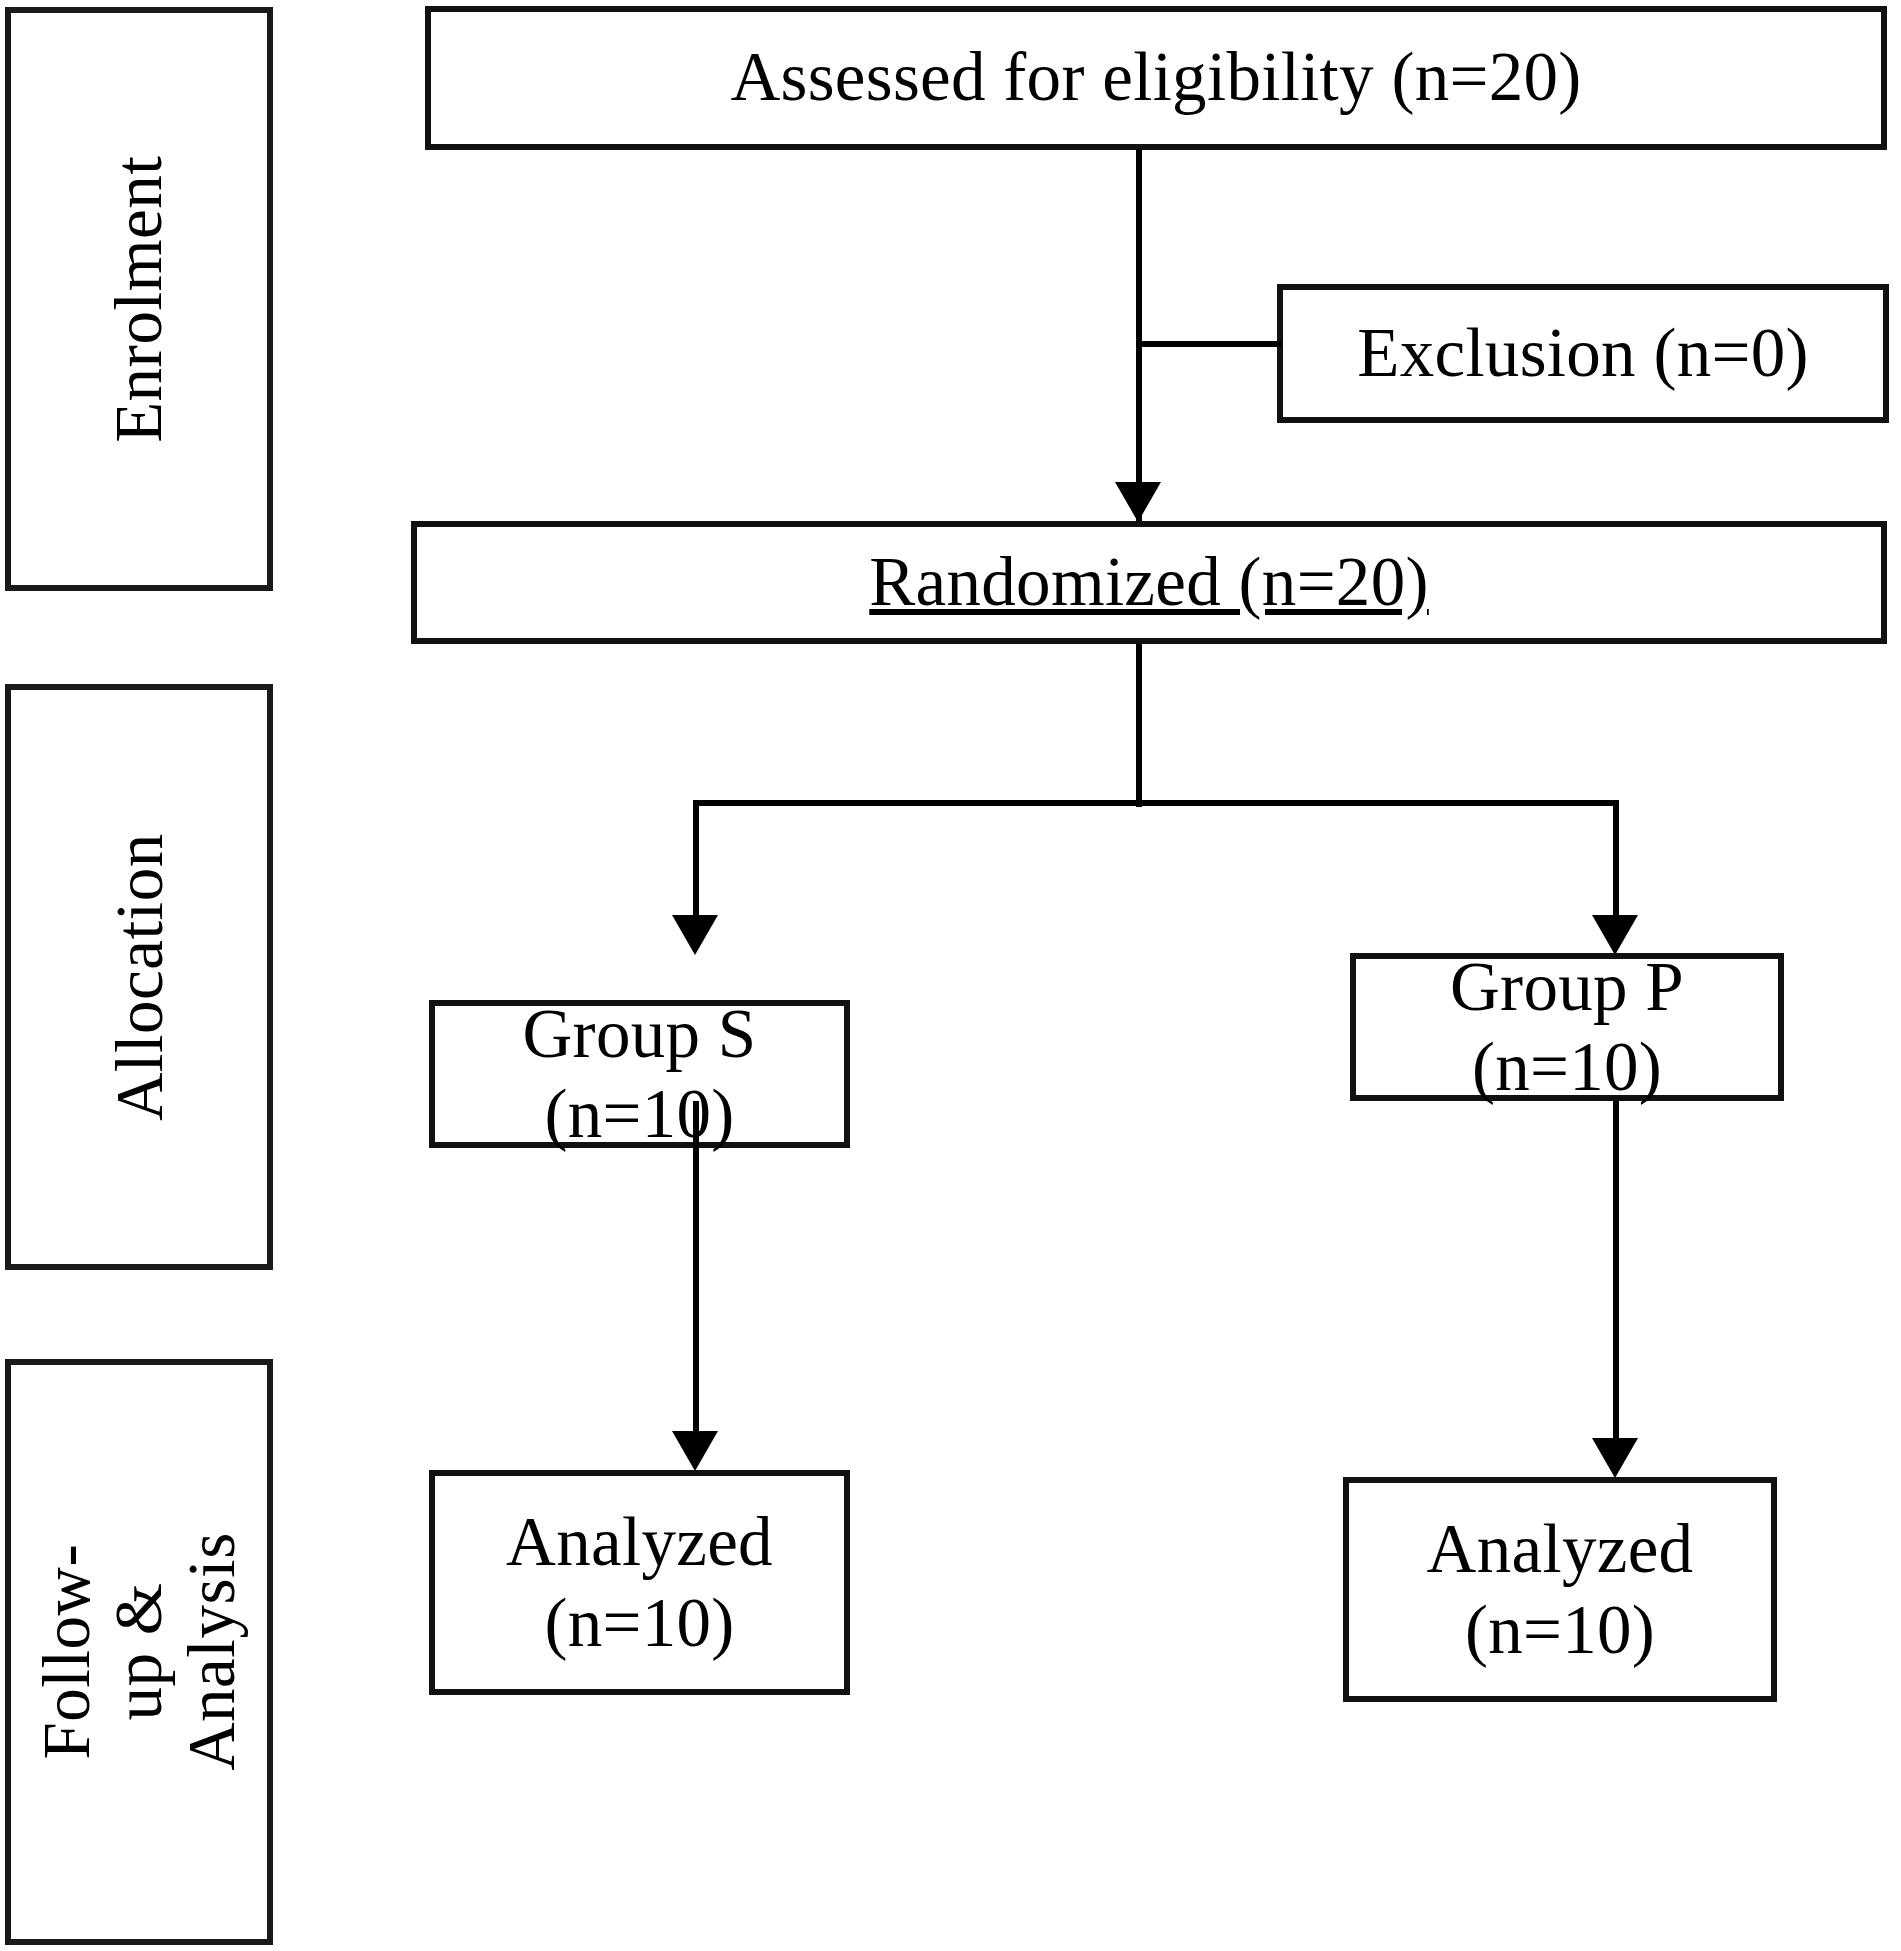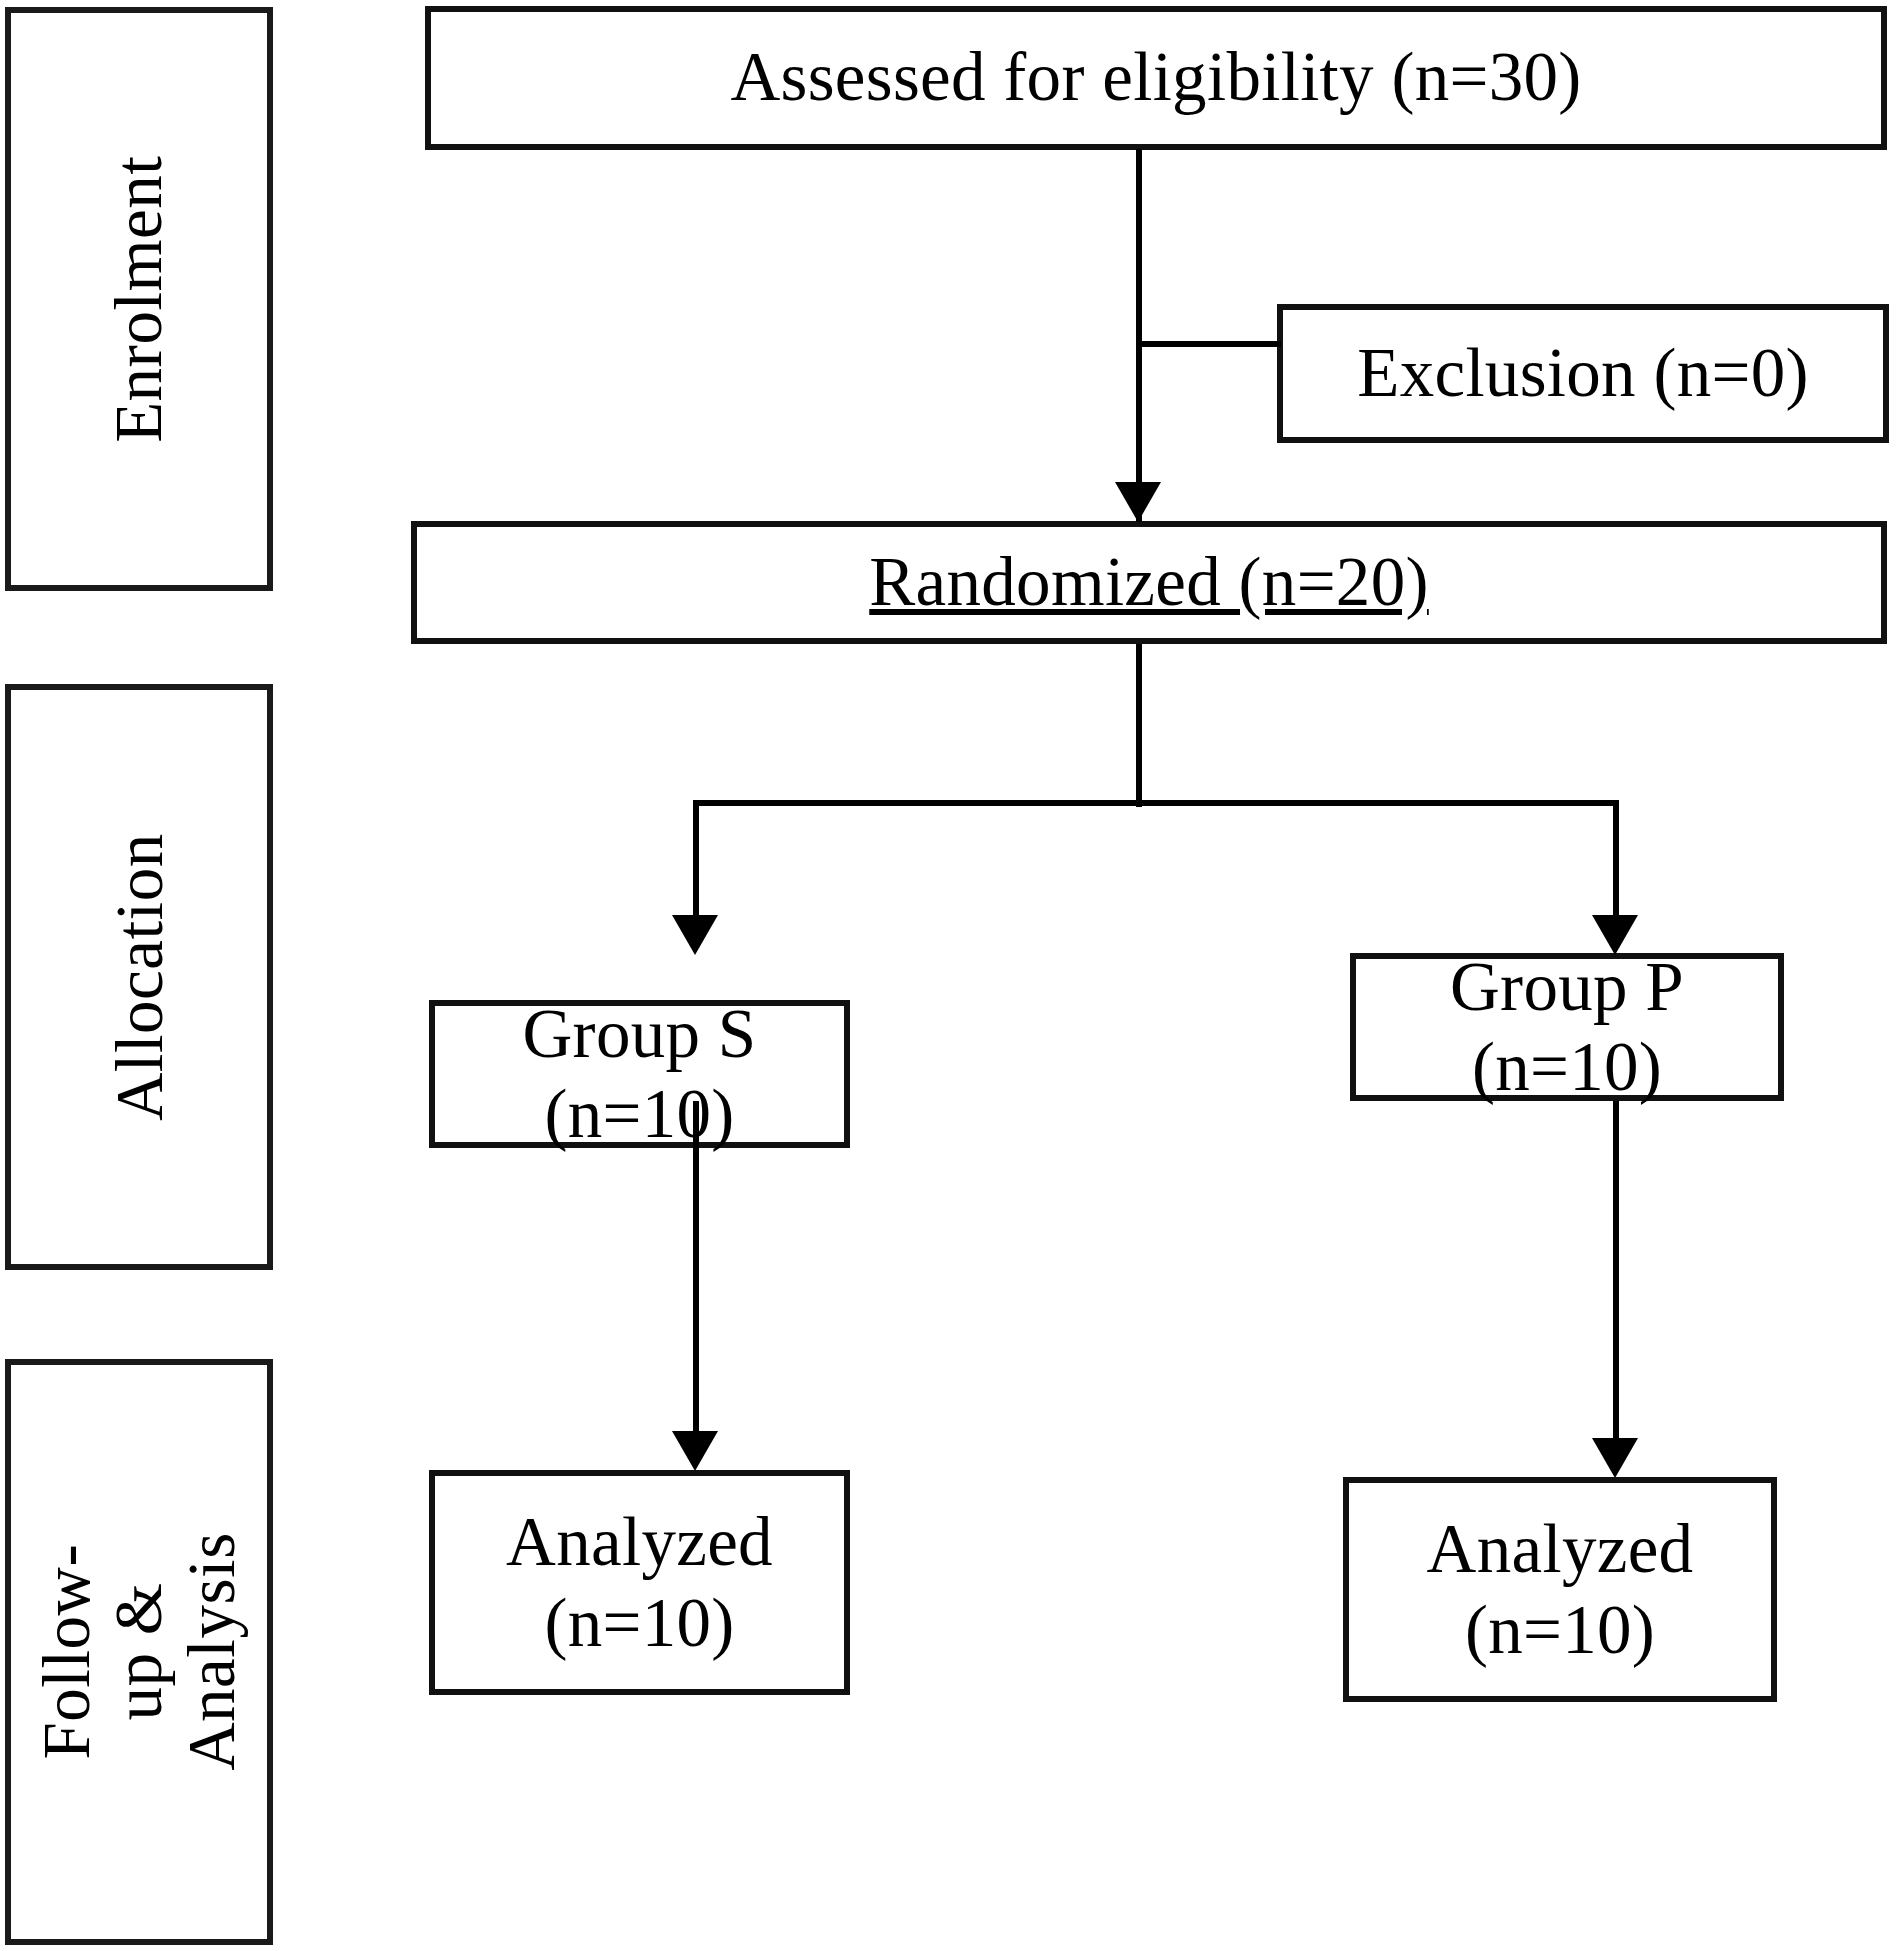--- a/index.html
+++ b/index.html
@@ -81,24 +81,24 @@
   <div class="stage-box" style="left:4.5px; top:684px; width:268px; height:586px;">
     <div class="stage-label">Allocation</div>
   </div>
 
   <div class="stage-box" style="left:4.5px; top:1359px; width:268px; height:586px;">
     <div class="stage-label">Follow-up &amp;
 Analysis</div>
   </div>
 
   <div class="node-box" style="left:425px; top:5.5px; width:1462px; height:144px;">
-    <div class="node-text">Assessed for eligibility (n=30)</div>
+    <div class="node-text">Assessed for eligibility (n=20)</div>
   </div>
 
-  <div class="node-box" style="left:1277px; top:284px; width:612px; height:139px;margin-top:20px;">
+  <div class="node-box" style="left:1277px; top:284px; width:612px; height:139px;">
     <div class="node-text">Exclusion (n=0)</div>
   </div>
 
   <div class="node-box" style="left:411px; top:521px; width:1476px; height:123px;text-decoration:underline;">
     <div class="node-text">Randomized (n=20)</div>
   </div>
 
   <div class="node-box" style="left:429px; top:1000px; width:421px; height:148px;">
     <div class="node-text">Group S (n=10)</div>
   </div>

